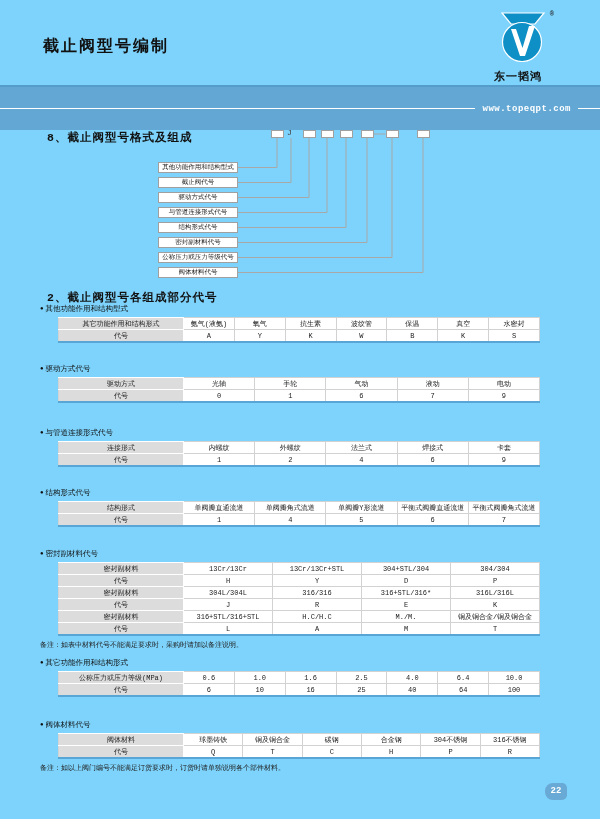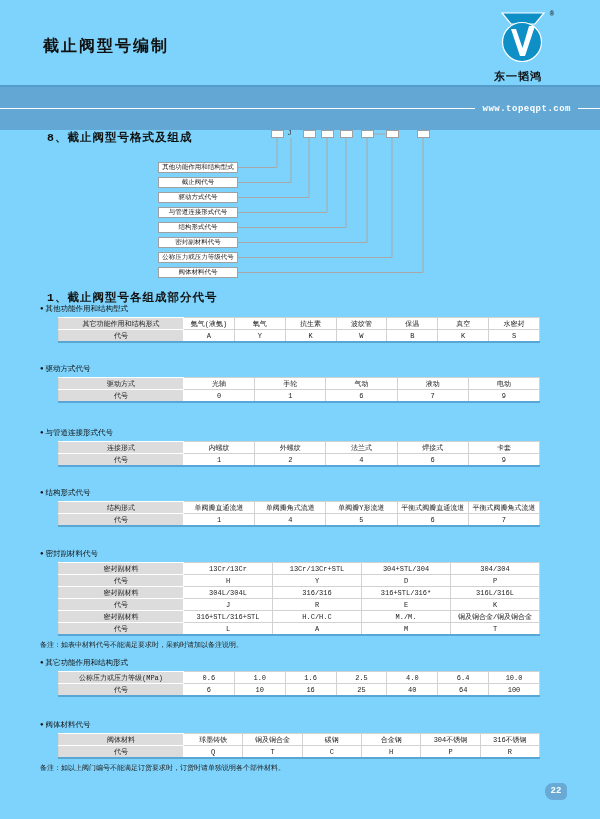--- a/index.html
+++ b/index.html
@@ -83,21 +83,21 @@
       <div class="dlabel" style="top: 37px;">其他功能作用和结构型式</div>
       <div class="dlabel" style="top: 52px;">截止阀代号</div>
       <div class="dlabel" style="top: 67px;">驱动方式代号</div>
       <div class="dlabel" style="top: 82px;">与管道连接形式代号</div>
       <div class="dlabel" style="top: 97px;">结构形式代号</div>
       <div class="dlabel" style="top: 112px;">密封副材料代号</div>
       <div class="dlabel" style="top: 127px;">公称压力或压力等级代号</div>
       <div class="dlabel" style="top: 142px;">阀体材料代号</div>
     </div>
 
-  <div class="sec-heading" style="top:290px">1、截止阀型号各组成部分代号</div>
+  <div class="sec-heading" style="top:290px">2、截止阀型号各组成部分代号</div>
 
   <div class="tblock" style="top:304px">
     <div class="bullet"><span class="dot">●</span><span>其他功能作用和结构型式</span></div>
     <table class="ctable">
         <tbody>
           <tr>
             <td class="hdr">其它功能作用和结构形式</td>
             <td class="val">氨气(液氨)</td>
             <td class="val">氧气</td>
             <td class="val">抗生素</td>

